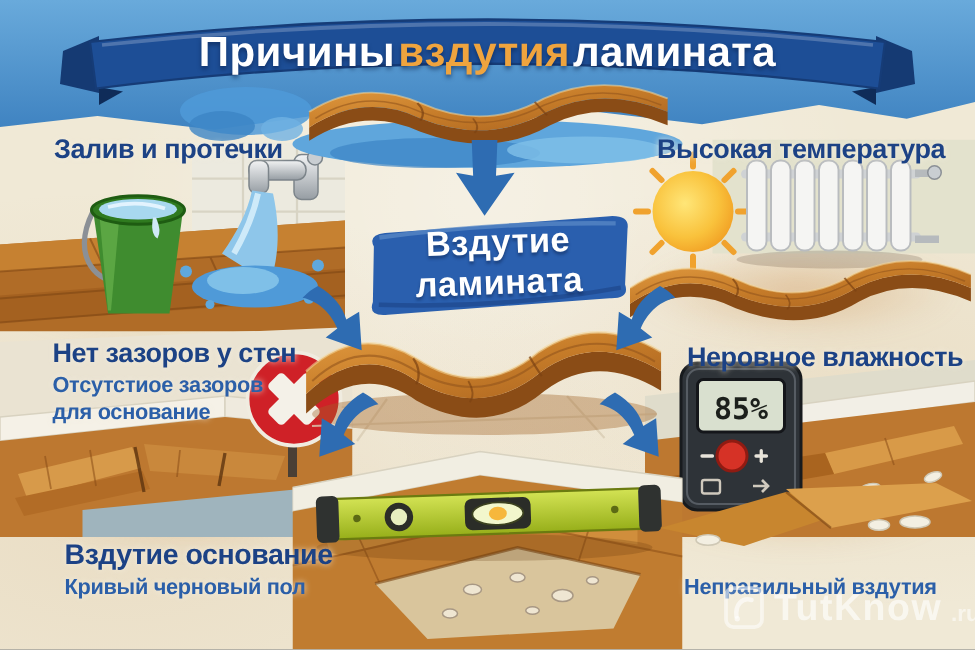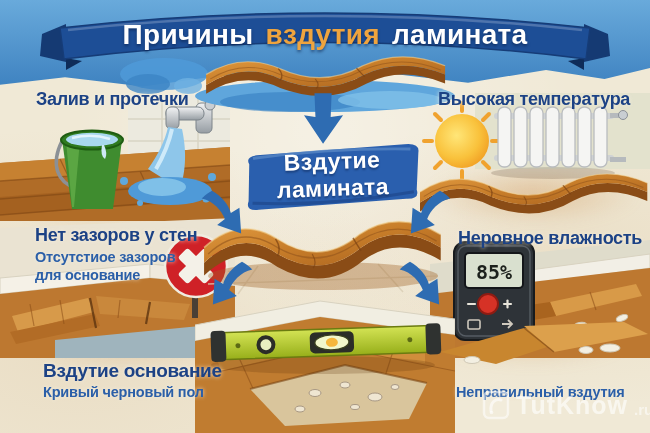--- a/index.html
+++ b/index.html
@@ -25,21 +25,21 @@
     z-index:6;color:#1c4285;font-weight:700;font-size:18px;letter-spacing:-0.3px;
     white-space:nowrap;text-shadow:0 0 4px rgba(245,240,225,.9);
   }
   .subtitle{
     z-index:6;color:#2b5fa8;font-weight:600;font-size:14.5px;letter-spacing:-0.2px;
     white-space:nowrap;line-height:19px;text-shadow:0 0 4px rgba(245,240,225,.9);
   }
   .banner{left:40px;top:6px;width:570px;height:64px;z-index:4;}
   .banner-text{
     left:60px;top:18px;width:530px;height:34px;z-index:5;display:flex;justify-content:center;
-    align-items:center;gap:12px;font-size:28px;font-weight:700;color:#fff;
+    align-items:center;gap:2px;font-size:28px;font-weight:700;color:#fff;
     text-shadow:0 2px 3px rgba(10,30,70,.55);letter-spacing:.3px;
   }
   .banner-text .accent{color:#efa43e;text-align:center;}
   .center-label{
     left:240px;top:145px;width:185px;height:64px;z-index:5;transform:rotate(-2deg);
   }
   .center-label .lbl{
     position:absolute;left:0;top:3px;width:100%;text-align:center;color:#fff;font-weight:700;
     font-size:23px;line-height:27px;text-shadow:0 2px 2px rgba(10,30,70,.45);letter-spacing:.3px;
   }

